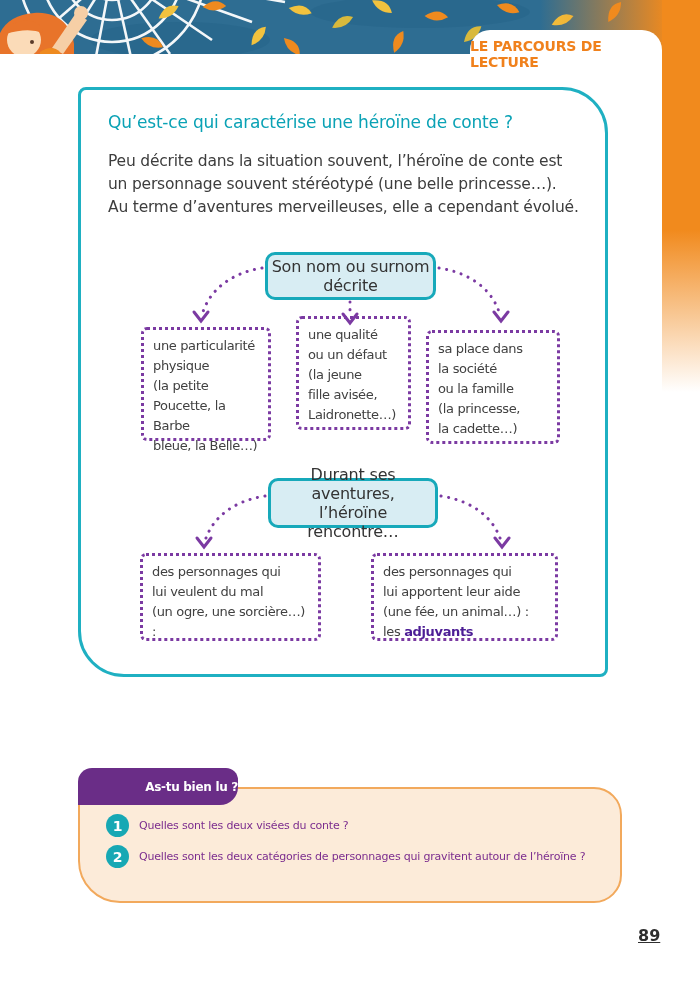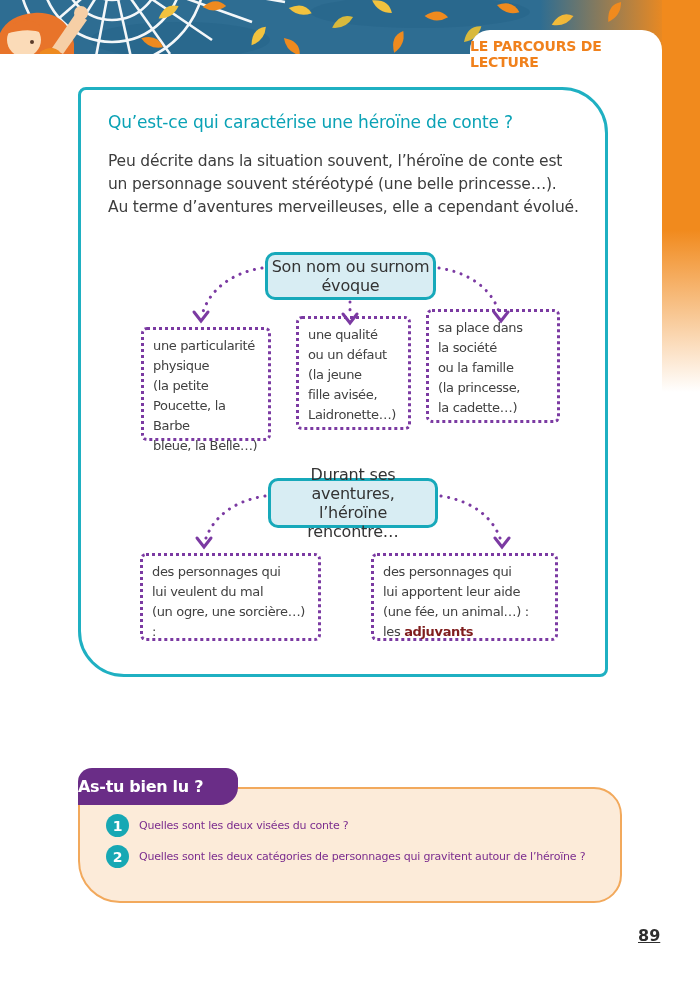--- a/index.html
+++ b/index.html
@@ -30,31 +30,31 @@
   .teal-box { position:absolute; box-sizing:border-box; background:#d8edf3; border:3px solid #17a9ba;
     border-radius:10px; display:flex; flex-direction:column; align-items:center; justify-content:center;
     color:#333; font-size:16px; line-height:19px; letter-spacing:-0.2px; text-align:center; }
   .tb1 { left:184px; top:162px; width:171px; height:48px; }
   .tb2 { left:187px; top:388px; width:170px; height:50px; }
 
   .dotted-box { position:absolute; box-sizing:border-box; border:3px dotted #7b3aa2; border-radius:6px;
     padding:6px 7px 4px 9px; color:#414141; font-size:13px; line-height:20px; letter-spacing:-0.35px; }
   .db-a { left:60px;  top:237px; width:130px; height:114px; }
   .db-b { left:215px; top:226px; width:115px; height:114px; }
-  .db-c { left:345px; top:219px; width:134px; height:114px; }
+  .db-c { left:345px; top:240px; width:134px; height:114px; }
   .db-d { left:59px;  top:463px; width:181px; height:88px;  }
   .db-e { left:290px; top:463px; width:187px; height:88px;  }
-  .dotted-box strong { color:#7f1d1d; }
+  .dotted-box strong { color:#4c1d95; }
 
   .arrows { position:absolute; left:0; top:0; width:530px; height:590px; pointer-events:none; }
 
   
   .quiz-tab { position:absolute; left:78px; top:768px; width:160px; height:37px; background:#6a2d87;
     border-radius:14px 12px 18px 0; z-index:2; display:flex; align-items:center;
-    color:#fff; font-size:16px; font-weight:bold; letter-spacing:-0.3px; box-sizing:border-box; }
+    color:#fff; font-size:12px; font-weight:bold; letter-spacing:-0.3px; box-sizing:border-box;justify-content:flex-end; }
   .quiz-panel { position:absolute; left:78px; top:787px; width:544px; height:116px; box-sizing:border-box;
     background:#fcebd9; border:2px solid #f2a95c; border-radius:0 28px 28px 42px; padding:25px 20px 0 26px; }
   .q-row { display:flex; align-items:flex-start; margin-bottom:7px; }
   .q-badge { flex:0 0 auto; width:23px; height:23px; border-radius:50%; background:#17a8b4; color:#fff;
     font-size:14px; font-weight:bold; display:flex; align-items:center; justify-content:center; margin-right:10px; }
   .q-text { color:#7b2d8e; font-size:11px; line-height:24px; letter-spacing:-0.2px; max-width:455px; padding-top:0px; }
 
   .page-number { position:absolute; left:638px; top:926px; font-size:16px; font-weight:bold; color:#2f2f2f;text-decoration:underline; }
 </style>
 </head>
@@ -178,21 +178,21 @@
         <polyline points="113,222 120,231 127,222"></polyline>
         <polyline points="262,224 269,233 276,224"></polyline>
         <polyline points="413,222 420,231 427,222"></polyline>
         <polyline points="116,448 123,457 130,448"></polyline>
         <polyline points="414,448 421,457 428,448"></polyline>
       </g>
     </svg>
 
     <div class="teal-box tb1">
       <div>Son nom ou surnom</div>
-      <div>évoque</div>
+      <div>décrite</div>
     </div>
 
     <div class="dotted-box db-a">
       <div>une particularité</div>
       <div>physique</div>
       <div>(la petite</div>
       <div>Poucette, la Barbe</div>
       <div>bleue, la Belle…)</div>
     </div>
     <div class="dotted-box db-b">

